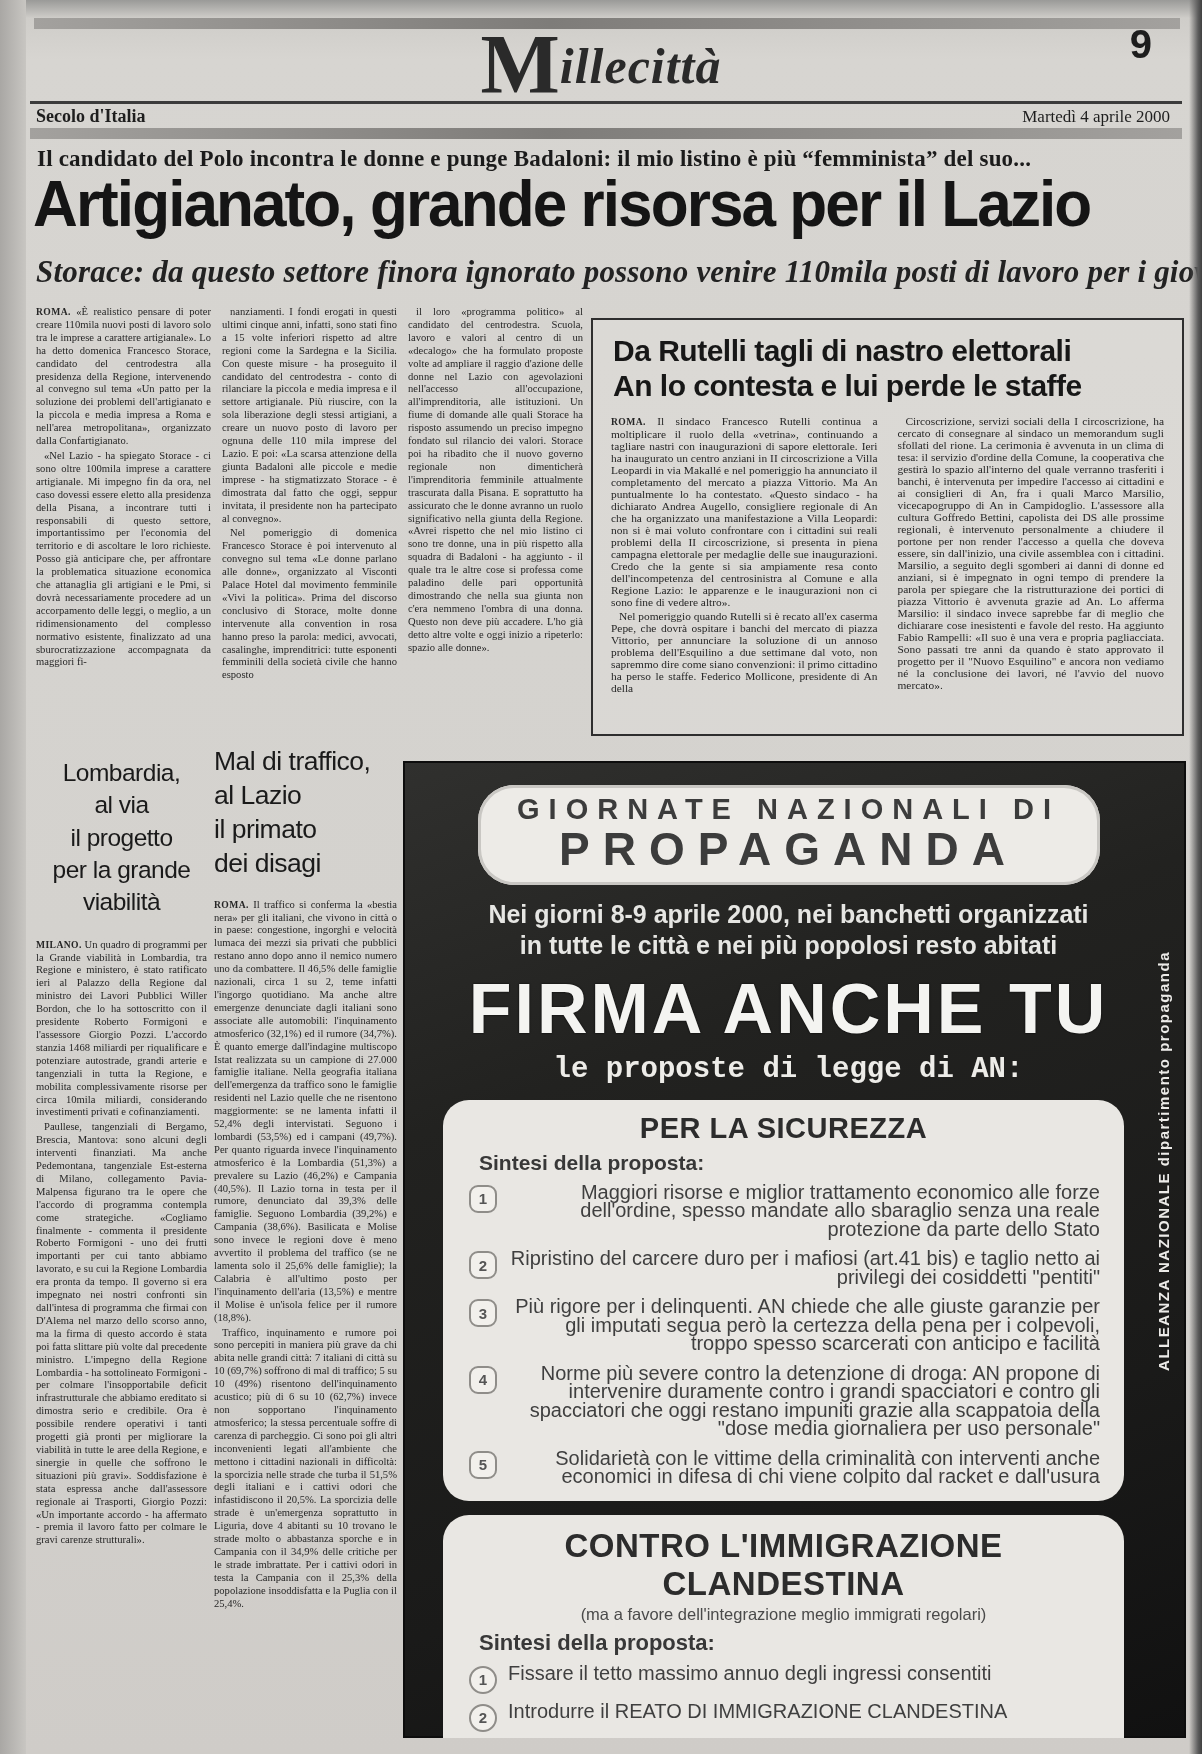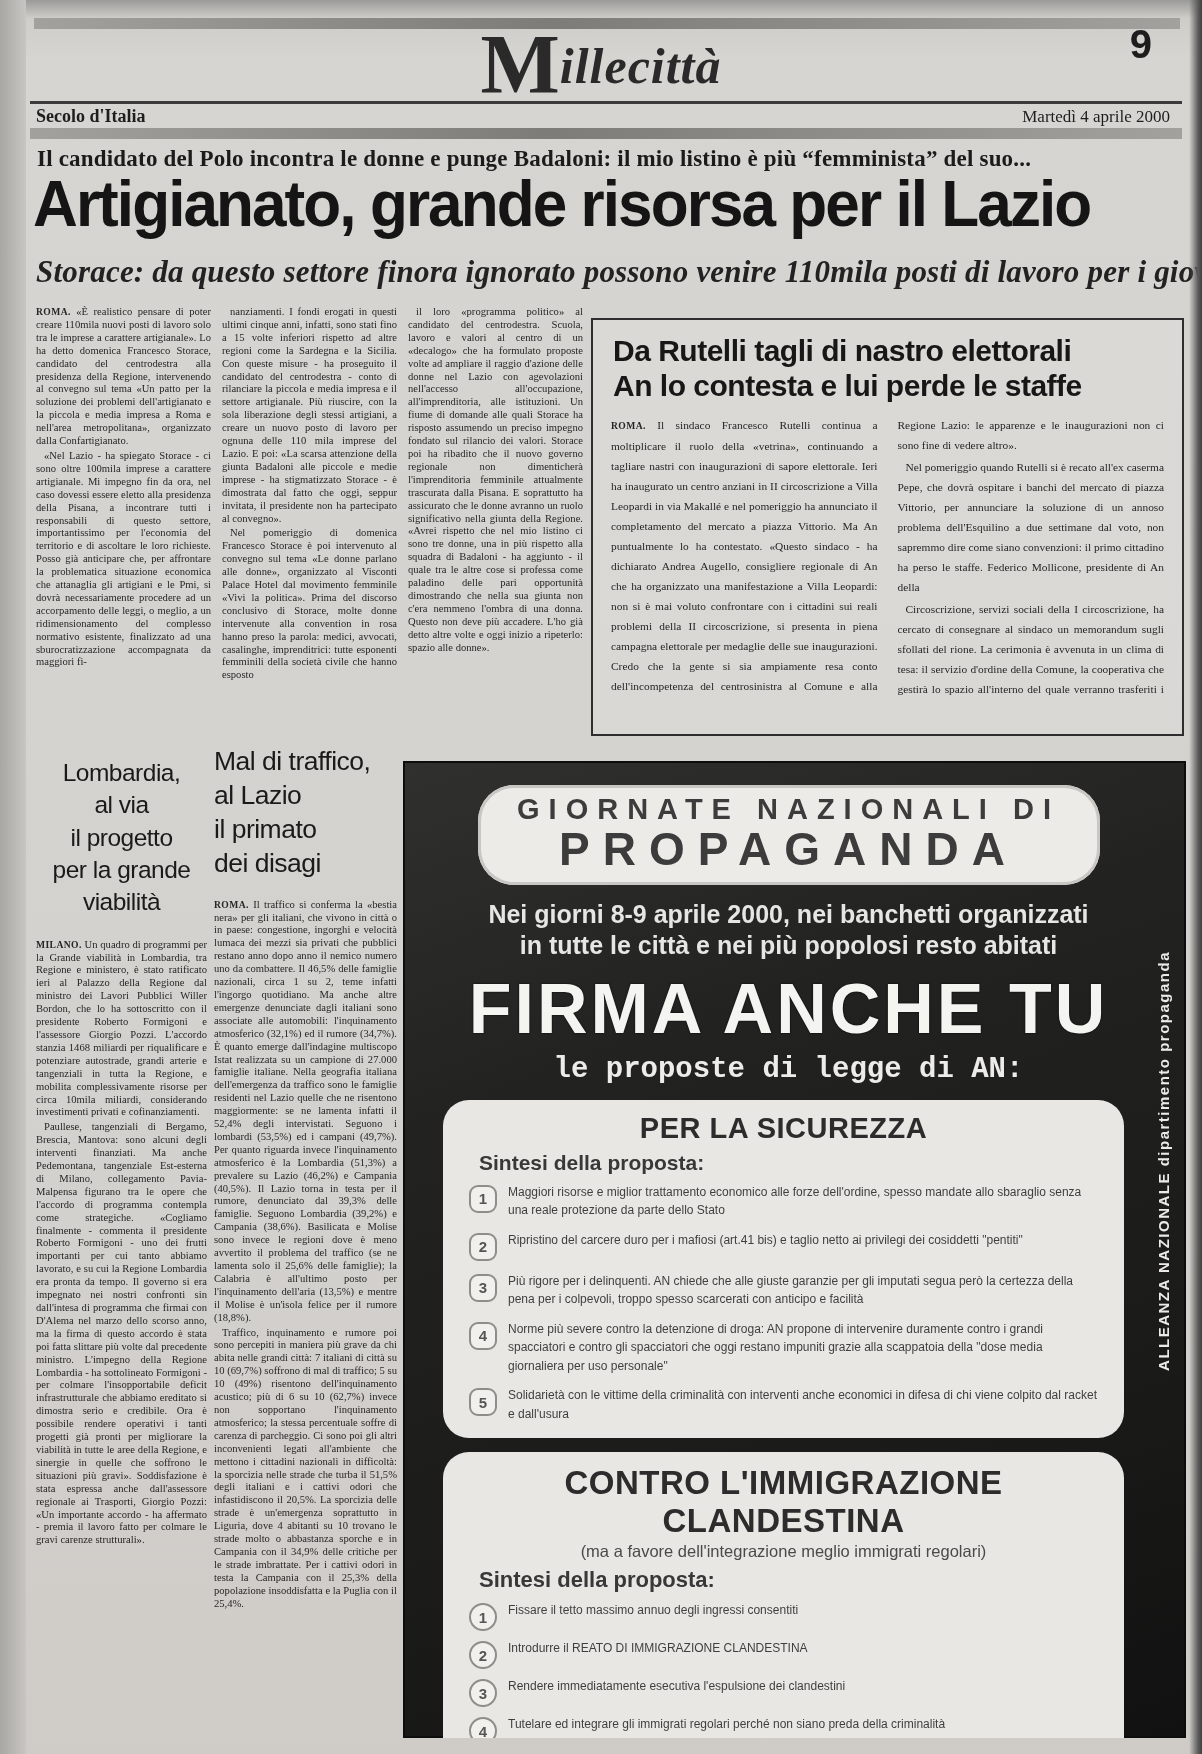--- a/index.html
+++ b/index.html
@@ -30,21 +30,21 @@
   .bodytext{font-size:10.6px;line-height:12.9px;text-align:justify;color:#262626;}
   .bodytext p{margin:0 0 2px;text-indent:8px;}
   .bodytext p.first{text-indent:0;}
   .dateline{font-weight:bold;font-size:9.6px;letter-spacing:.4px;}
   .main-cols{column-count:3;column-gap:11px;height:437px;overflow:hidden;}
 
   
   .news-box{border:2px solid #2e2e2e;background:rgba(255,255,255,.12);padding:12px 18px 8px;box-sizing:border-box;}
   .box-title{font-family:"Liberation Sans",sans-serif;font-weight:bold;font-size:30px;line-height:1.15;
              color:#171717;white-space:pre-line;margin:2px 0 12px 2px;letter-spacing:-.5px;}
-  .box-cols{column-count:2;column-gap:20px;height:302px;overflow:hidden;font-size:11.4px;line-height:20px;font-family:Liberation Serif, serif;}
+  .box-cols{column-count:2;column-gap:20px;height:302px;overflow:hidden;font-size:11.4px;line-height:12px;font-family:Liberation Serif, serif;}
 
   
   .sec-head{font-family:"Liberation Sans",sans-serif;font-weight:normal;color:#1a1a1a;white-space:pre-line;}
   .lomb-head{font-size:24.5px;line-height:1.32;text-align:center;letter-spacing:-.5px;}
   .traf-head{font-size:26.5px;line-height:1.28;text-align:left;letter-spacing:-.5px;}
   .flowcol{overflow:hidden;}
 
   
   .ad{background:linear-gradient(160deg,#30302e 0,#222220 30%,#1a1a19 70%,#111 100%);
       box-sizing:border-box;padding:20px 46px 0 34px;color:#ededea;overflow:hidden;
@@ -57,21 +57,21 @@
   .ad-cta{margin-top:8px;text-align:center;font-size:70px;font-weight:bold;letter-spacing:3px;color:#f4f4f1;
           text-shadow:0 0 2px #000;}
   .ad-sub{margin-top:4px;text-align:center;font-size:29px;font-weight:bold;color:#edece8;font-family:Liberation Mono, monospace;}
   .ad-panel{background:#e9e7e3;border-radius:26px;color:#3d3d3d;margin:14px 16px 0 6px;padding:12px 24px 4px;}
   .panel-title{text-align:center;font-size:29px;font-weight:bold;color:#2c2c2c;letter-spacing:.5px;}
   .panel-sub{text-align:center;font-size:16.5px;color:#4a4a4a;margin-top:2px;}
   .sintesi{font-size:21px;font-weight:bold;margin:6px 0 8px 12px;color:#383838;}
   .prop-item{display:flex;gap:11px;margin:0 0 11px 2px;}
   .num-badge{flex:0 0 auto;width:24px;height:24px;border:2px solid #8f8d89;border-radius:9px;margin-top:2px;
              display:flex;align-items:center;justify-content:center;font-size:15px;font-weight:bold;color:#555;background:#f2f0ec;}
-  .prop-text{margin:0;font-size:12px;line-height:18.5px;color:#3f3f3f;}
+  .prop-text{margin:0;font-size:20px;line-height:18.5px;color:#3f3f3f;text-align:right;}
   .panel2 .prop-item{margin-bottom:8px;}
   .ad-side{position:absolute;right:14px;top:190px;writing-mode:vertical-rl;transform:rotate(180deg);
            font-size:15px;font-weight:bold;letter-spacing:1.5px;color:#ecebe8;white-space:nowrap;}
 </style>
 </head>
 <body>
 
 <div class="page">
 
   <div class="abs rule-thick" style="left:34px;right:22px;top:18px;"></div>

